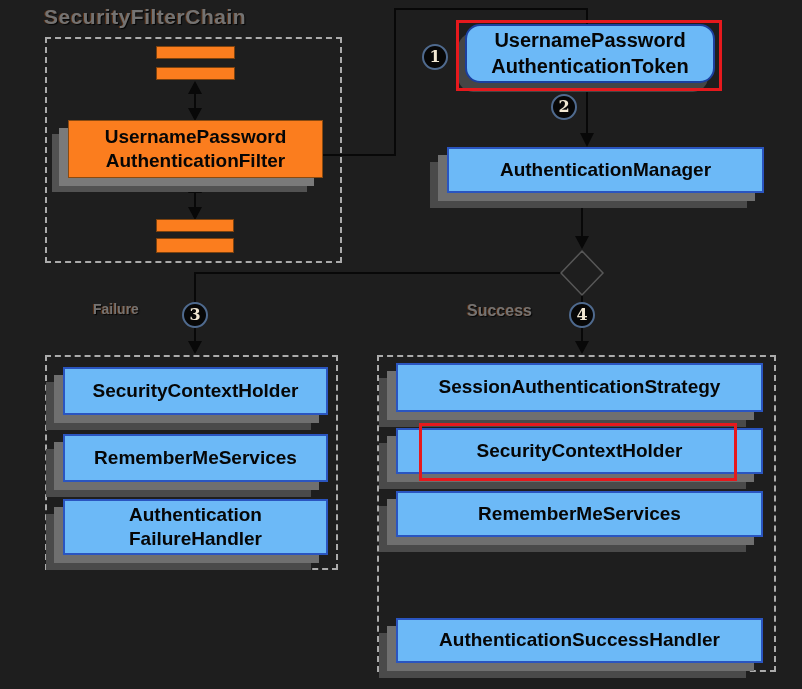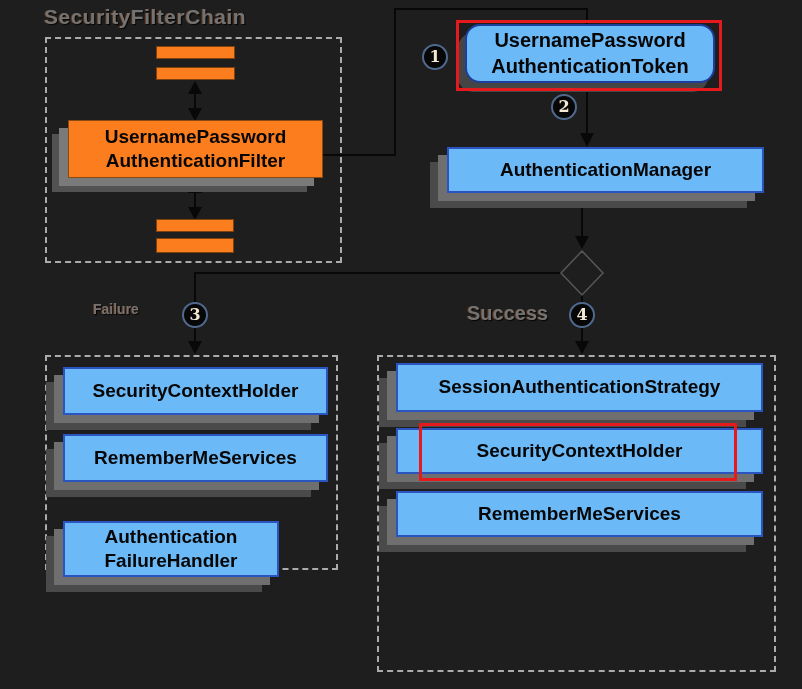--- a/index.html
+++ b/index.html
@@ -36,21 +36,21 @@
   .redrect { position:absolute; border:3px solid #e6191d; background:transparent; }
 
   
   .ghost {
     position:absolute; font-weight:bold; color:#737373;
     text-shadow:-1px 0 0 rgba(165,70,10,0.45), 1px 1px 1px rgba(0,0,0,0.85);
   }
   .title-sfc { left:44px; top:5px; font-size:21px; letter-spacing:0.5px; }
   .authenticated { left:403px; top:214px; font-size:20px; }
   .failure-label { left:93px; top:301px; font-size:14px; }
-  .success-label { left:467px; top:302px; font-size:20px; }
+  .success-label { left:467px; top:302px; font-size:16px; }
 
   
   .badge {
     position:absolute; width:26px; height:26px; border-radius:50%;
     background:#070707; border:2px solid #4f6a8e; color:#f2e8d3;
     display:flex; align-items:center; justify-content:center;
     font-family:"DejaVu Serif", serif; font-weight:bold; font-size:16px; line-height:1;
   }
   .n1 { left:422px; top:44px; }
   .n2 { left:551px; top:94px; }
@@ -69,21 +69,21 @@
   .b4 { left:156px; top:238px; width:78px; height:15px; }
 
   .filter-box  { left:68px;  top:120px; width:255px; height:58px; }
   .token-box   { left:465px; top:24px;  width:250px; height:59px; font-size:20px; }
   .token-highlight { left:456px; top:20px; width:266px; height:71px; }
   .manager-box { left:447px; top:147px; width:317px; height:46px; }
 
   
   .fb1 { left:63px; top:367px; width:265px; height:48px; }
   .fb2 { left:63px; top:434px; width:265px; height:48px; }
-  .fb3 { left:63px; top:521px; width:216px; height:56px; }
+  .fb3 { left:63px; top:499px; width:265px; height:56px; }
 
   
   .sb  { left:396px; width:367px; }
   .sb1 { top:363px; height:49px; }
   .sb2 { top:428px; height:46px; }
   .sb3 { top:491px; height:46px; }
   .sb4 { top:555px; height:46px; }
   .sb5 { top:618px; height:45px; }
   .sch-highlight { left:419px; top:423px; width:318px; height:58px; }
 </style>
@@ -141,20 +141,21 @@
   <div class="box blue manager-box">AuthenticationManager</div>
 
   <div class="box blue fb1">SecurityContextHolder</div>
   <div class="box blue fb2">RememberMeServices</div>
   <div class="box blue fb3">Authentication
 FailureHandler</div>
 
   <div class="box blue sb sb1">SessionAuthenticationStrategy</div>
   <div class="box blue sb sb2">SecurityContextHolder</div>
   <div class="box blue sb sb3">RememberMeServices</div>
+  <div class="box blue sb sb5">AuthenticationSuccessHandler</div>
 
   <div class="badge n1">1</div>
   <div class="badge n2">2</div>
   <div class="badge n3">3</div>
   <div class="badge n4">4</div>
 
   <div class="redrect token-highlight"></div>
   <div class="redrect sch-highlight"></div>
 
 </div>

